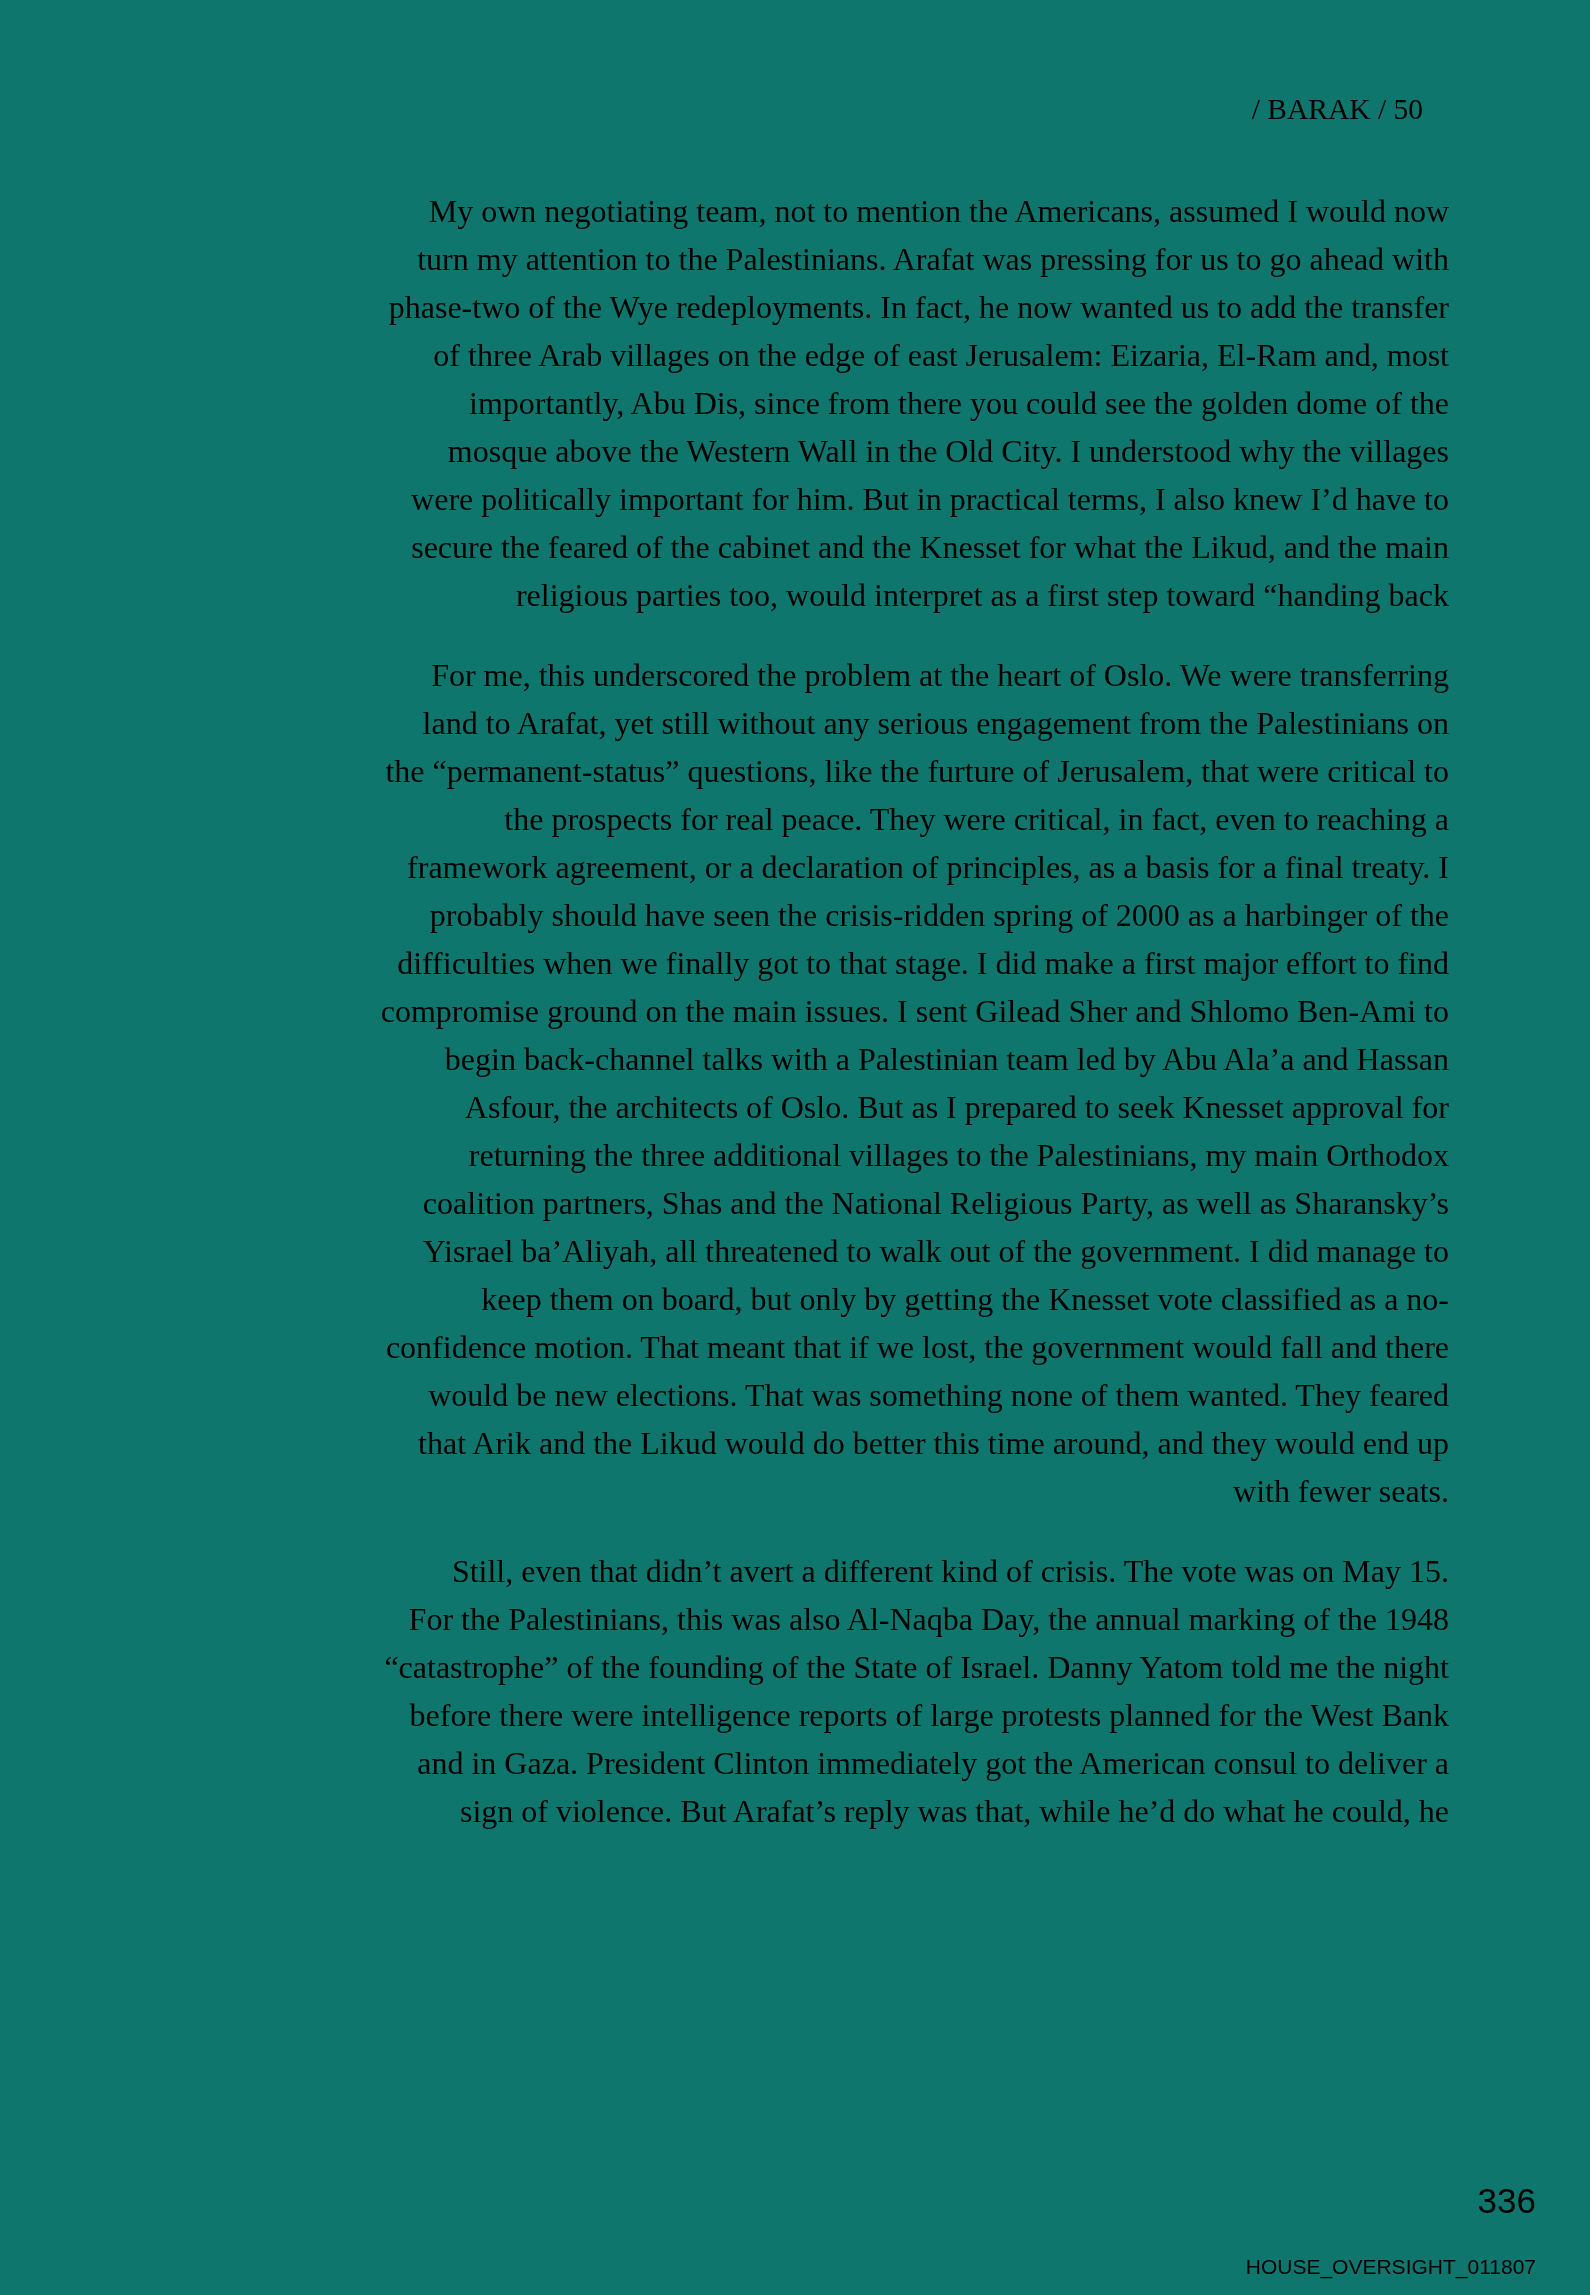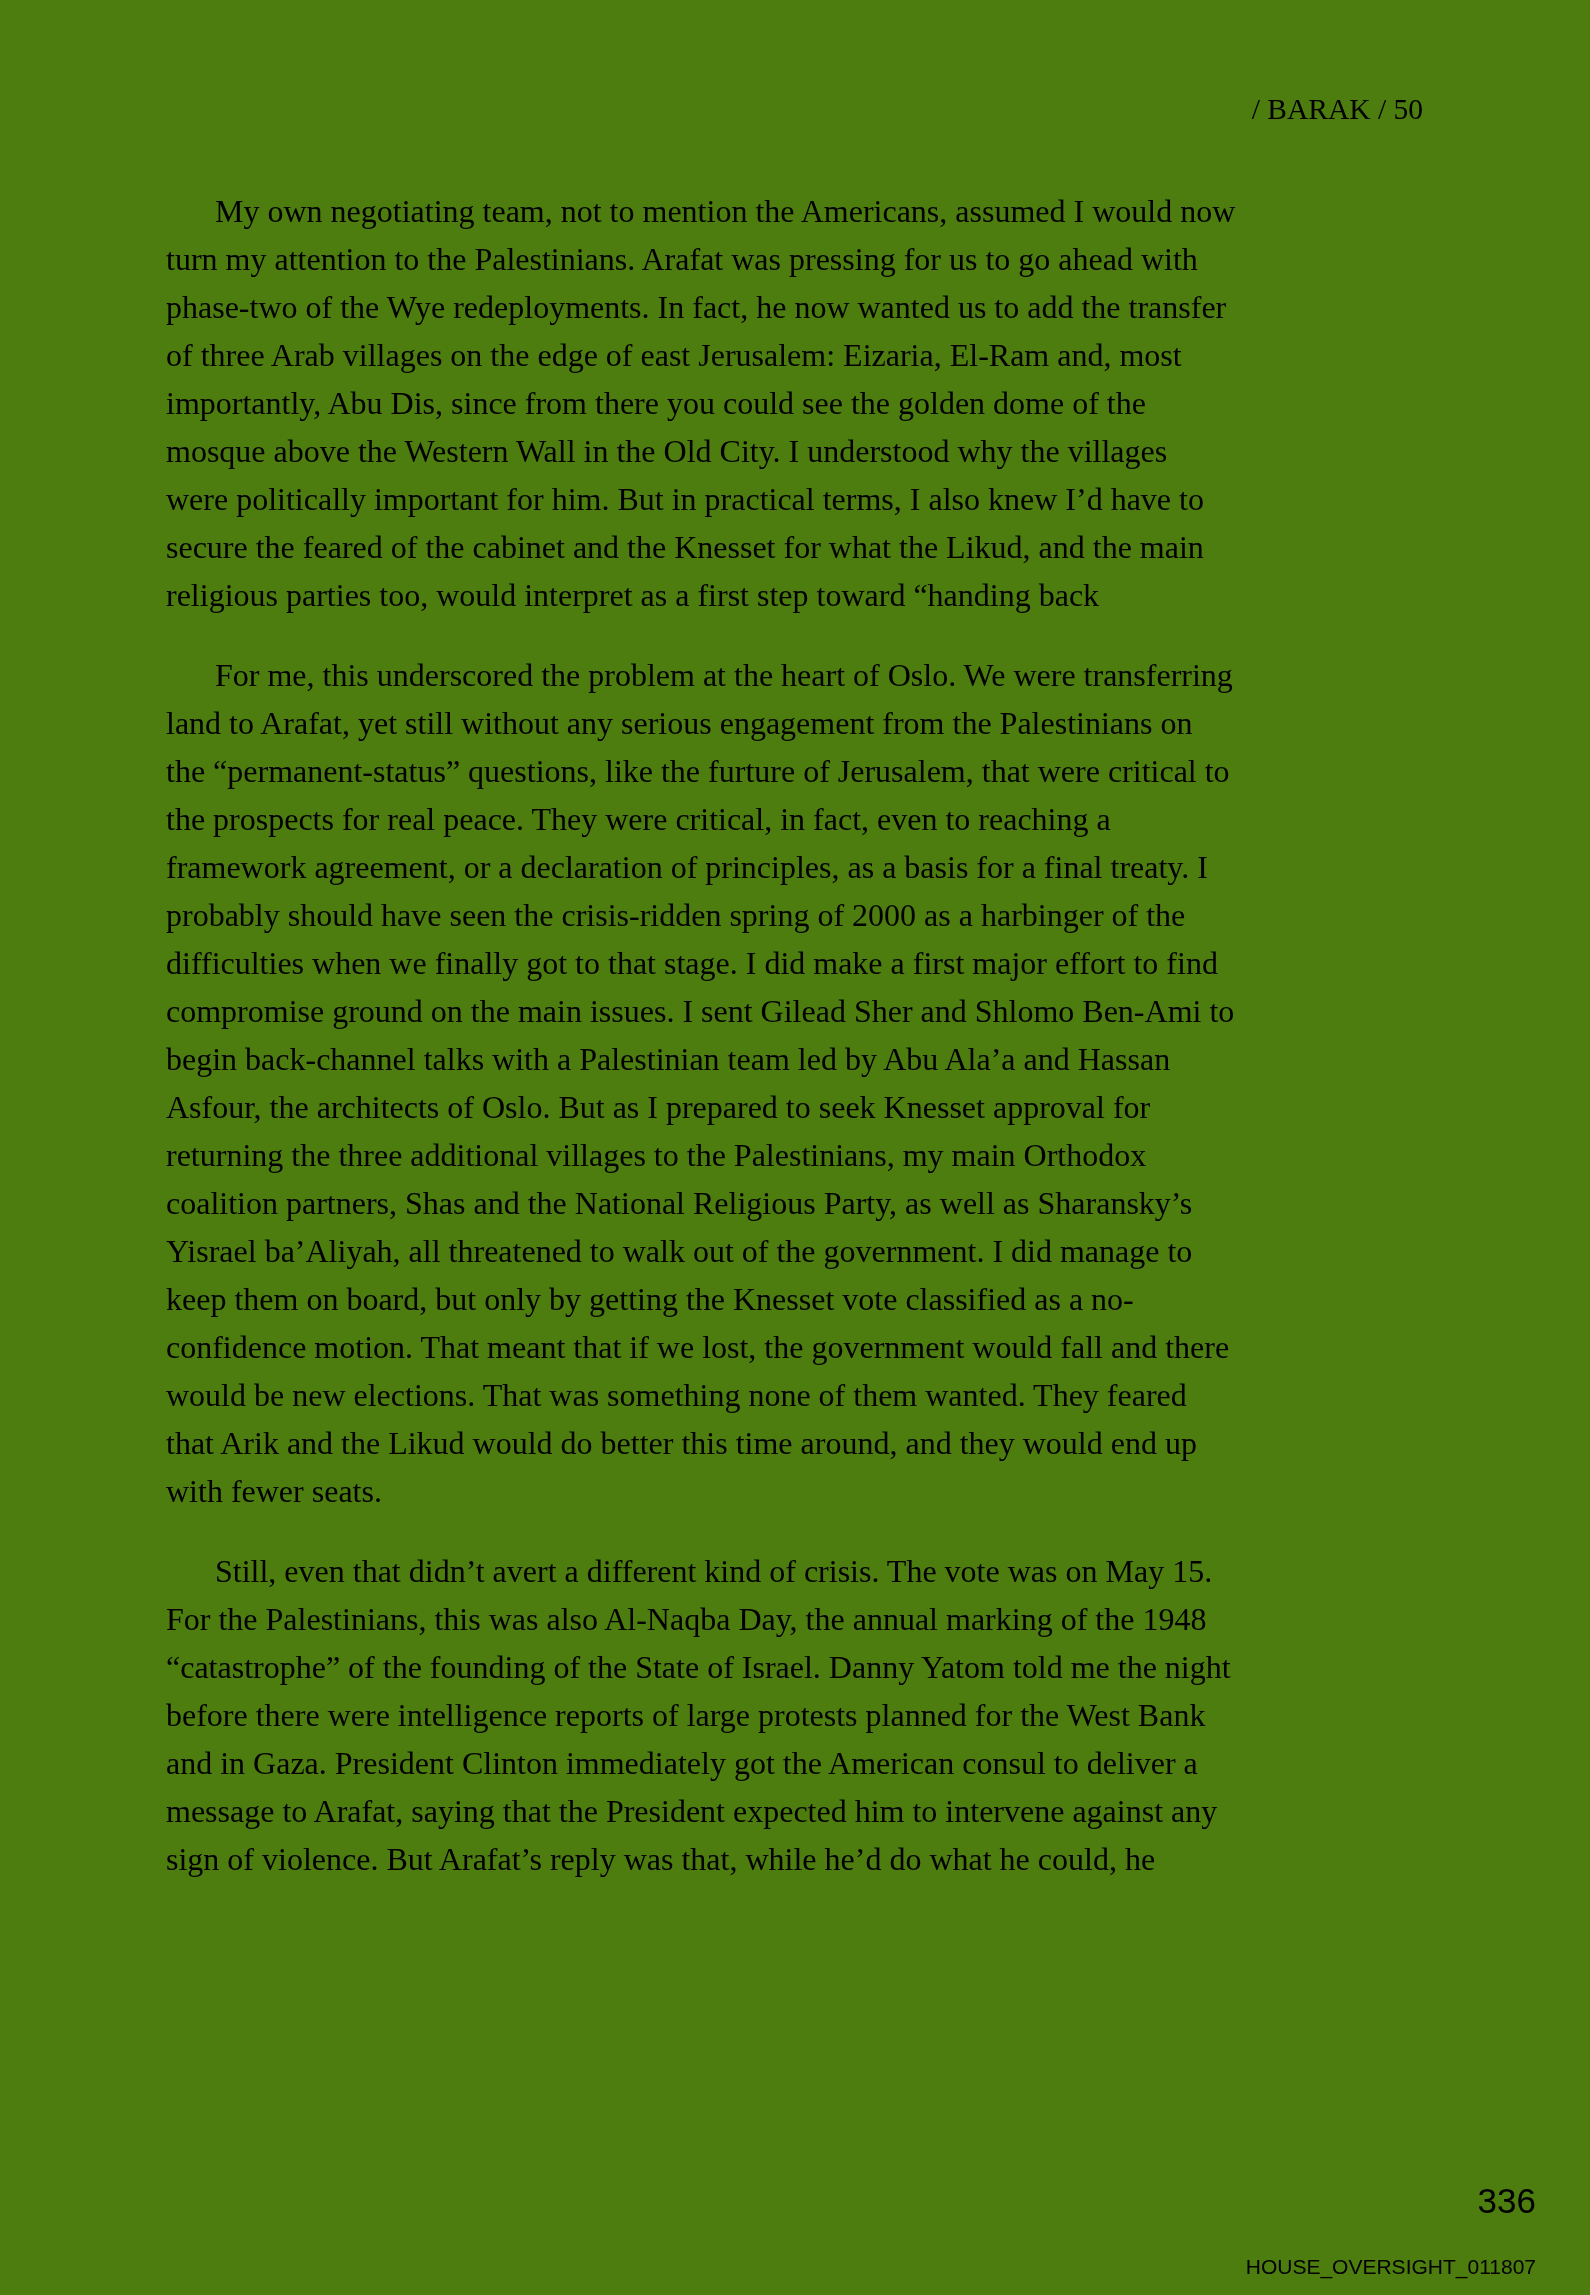--- a/index.html
+++ b/index.html
@@ -4,24 +4,25 @@
 <style>
   html, body {
     margin: 0;
     padding: 0;
     background: #ffffff;
   }
   .page {
     position: relative;
     width: 1591px;
     height: 2295px;
-    background: #4d7c0f;
+    background: #0f766e;
     color: #000000;
     font-family: "Liberation Serif", serif;
     overflow: hidden;
+    text-align: right;
   }
   .header {
     position: absolute;
     top: 95px;
     right: 168px;
     font-size: 29.5px;
     line-height: 29.5px;
     white-space: nowrap;
   }
   .body-text {
@@ -95,21 +96,20 @@
         <div class="line"><span>would be new elections. That was something none of them wanted. They feared</span></div>
         <div class="line"><span>that Arik and the Likud would do better this time around, and they would end up</span></div>
         <div class="line"><span>with fewer seats.</span></div>
       </div>
       <div class="paragraph">
         <div class="line first"><span>Still, even that didn’t avert a different kind of crisis. The vote was on May 15.</span></div>
         <div class="line"><span>For the Palestinians, this was also </span><span class="italic">Al-Naqba</span><span> Day, the annual marking of the 1948</span></div>
         <div class="line"><span>“catastrophe” of the founding of the State of Israel. Danny Yatom told me the night</span></div>
         <div class="line"><span>before there were intelligence reports of large protests planned for the West Bank</span></div>
         <div class="line"><span>and in Gaza. President Clinton immediately got the American consul to deliver a</span></div>
-        <div class="line"><span>message to Arafat, saying that the President expected him to intervene against any</span></div>
         <div class="line"><span>sign of violence. But Arafat’s reply was that, while he’d do what he could, he</span></div>
       </div>
     </div>
 
   <div class="page-number">336</div>
 
   <div class="stamp">HOUSE_OVERSIGHT_011807</div>
 </div>
 
 

